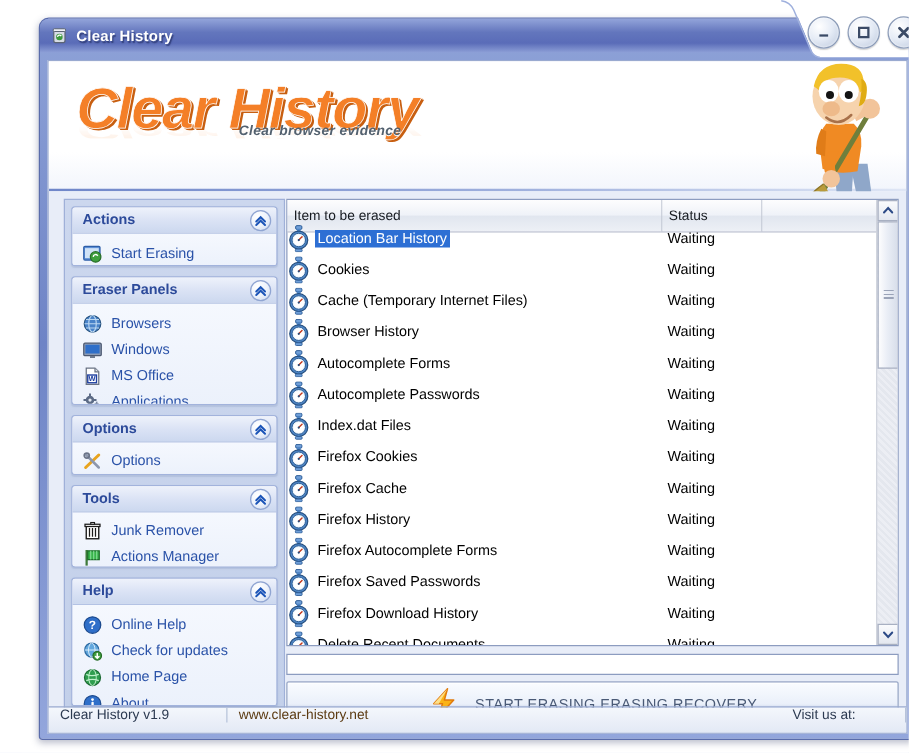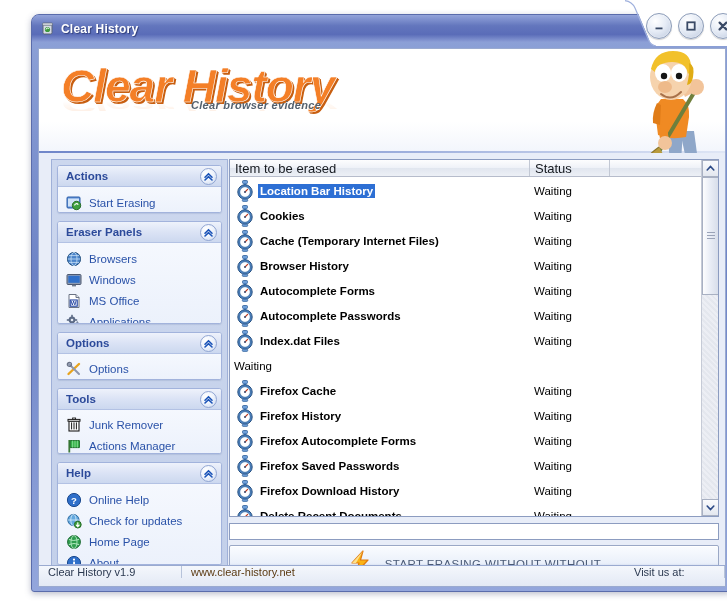--- a/index.html
+++ b/index.html
@@ -229,24 +229,24 @@
   .listview {
     position: absolute;
     left: 0; top: 0;
     width: 490px; height: 358px;
     background: #ffffff;
     border: 1px solid #8c9cc0;
     overflow: hidden;
   }
   .lv-header {
     display: flex;
-    height: 17px;
+    height: 26px;
     background: linear-gradient(to bottom,#fdfdfe 0%,#eef1f7 48%,#dfe4ee 52%, #eceff5 100%);
     border-bottom: 1px solid #b6bccb;
-    font-size: 13px;
+    font-size: 11px;
     color: #15191f;
   }
   .lv-th {
     display: flex; align-items: center;
     padding-left: 5px;
     border-right: 1px solid #c2c8d4;
     overflow: hidden;
     cursor: pointer;
     background: linear-gradient(to bottom,#fdfdfe 0%,#eff2f8 48%,#e1e6ef 52%, #edf0f6 100%);
   }
@@ -264,23 +264,21 @@
     align-items: center;
     height: 25px;
     font-size: 11.5px;
     color: #000;
   }
   .cell-item {
     width: 300px;
     display: flex;
     align-items: center;
     gap: 4px;
-    padding-left: 6px;
     overflow: hidden;
-    font-weight: bold;
   }
   .row-ico { width: 18px; height: 22px; flex: 0 0 18px; }
   .row-label { padding: 1px 2px; white-space: nowrap; }
   .lv-row.selected .row-label {
     background: #2d6fd4;
     color: #ffffff;
   }
   .cell-status { width: 100px; padding-left: 4px; }
 
   
@@ -771,20 +769,34 @@
       <circle cx="9" cy="12" r="4.2" fill="#ffffff"></circle>
       <path d="M9 12 L11.6 9.4" stroke="#c23a1e" stroke-width="1.2" stroke-linecap="round"></path>
       <circle cx="9" cy="12" r="0.9" fill="#2a4e7a"></circle>
       <rect x="6.3" y="19.2" width="5.4" height="2.2" rx=".8" fill="#6f9fd8" stroke="#2d5d98" stroke-width=".7"></rect>
     </svg></span>
                   <span class="row-label">Index.dat Files</span>
                 </div>
                 <div class="cell-status">Waiting</div>
               </div>
               <div class="lv-row">
+                <div class="cell-item">
+                  <span class="row-ico">
+    <svg width="18" height="22" viewBox="0 0 18 22">
+      <rect x="6.5" y="0.5" width="5" height="3" rx="1" fill="#6f9fd8" stroke="#2d5d98" stroke-width=".8"></rect>
+      <rect x="7.5" y="3.2" width="3" height="2.2" fill="#4b83c6"></rect>
+      <circle cx="9" cy="12" r="7.2" fill="#4e86c8" stroke="#27507f" stroke-width="1"></circle>
+      <circle cx="9" cy="12" r="5.4" fill="#eaf4fd" stroke="#2f6096" stroke-width=".8"></circle>
+      <circle cx="9" cy="12" r="4.2" fill="#ffffff"></circle>
+      <path d="M9 12 L11.6 9.4" stroke="#c23a1e" stroke-width="1.2" stroke-linecap="round"></path>
+      <circle cx="9" cy="12" r="0.9" fill="#2a4e7a"></circle>
+      <rect x="6.3" y="19.2" width="5.4" height="2.2" rx=".8" fill="#6f9fd8" stroke="#2d5d98" stroke-width=".7"></rect>
+    </svg></span>
+                  <span class="row-label">Firefox Cookies</span>
+                </div>
                 <div class="cell-status">Waiting</div>
               </div>
               <div class="lv-row">
                 <div class="cell-item">
                   <span class="row-ico">
     <svg width="18" height="22" viewBox="0 0 18 22">
       <rect x="6.5" y="0.5" width="5" height="3" rx="1" fill="#6f9fd8" stroke="#2d5d98" stroke-width=".8"></rect>
       <rect x="7.5" y="3.2" width="3" height="2.2" fill="#4b83c6"></rect>
       <circle cx="9" cy="12" r="7.2" fill="#4e86c8" stroke="#27507f" stroke-width="1"></circle>
       <circle cx="9" cy="12" r="5.4" fill="#eaf4fd" stroke="#2f6096" stroke-width=".8"></circle>
@@ -905,21 +917,21 @@
 
         <div class="progress"></div>
 
         <div class="bigbtn">
           <span>
             <svg width="26" height="26" viewBox="0 0 26 26">
               <path d="M16 2 L5 14 h7 L9 24 L21 11 h-7.5 z" fill="#fbb315" stroke="#e07a0c" stroke-width="1.2" stroke-linejoin="round"></path>
               <path d="M16 2 L5 14 h4 z" fill="#fde08a"></path>
             </svg>
           </span>
-          <span class="blabel">START ERASING WITHOUT WITHOUT</span>
+          <span class="blabel">START ERASING ERASING RECOVERY</span>
         </div>
       </div>
 
       <div class="statusbar">
         <div class="sbcell a">Clear History v1.9</div>
         <div class="sbcell c">www.clear-history.net</div>
         <div class="sbcell b">Visit us at:</div>
       </div>
 
     </div>

